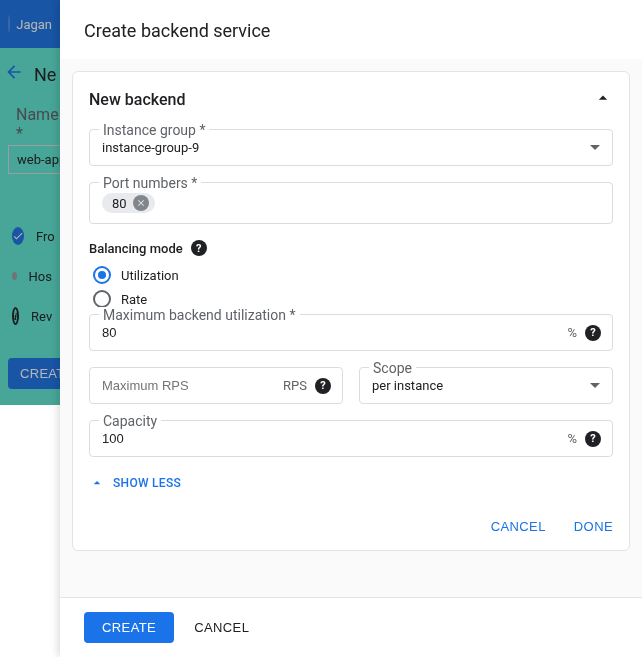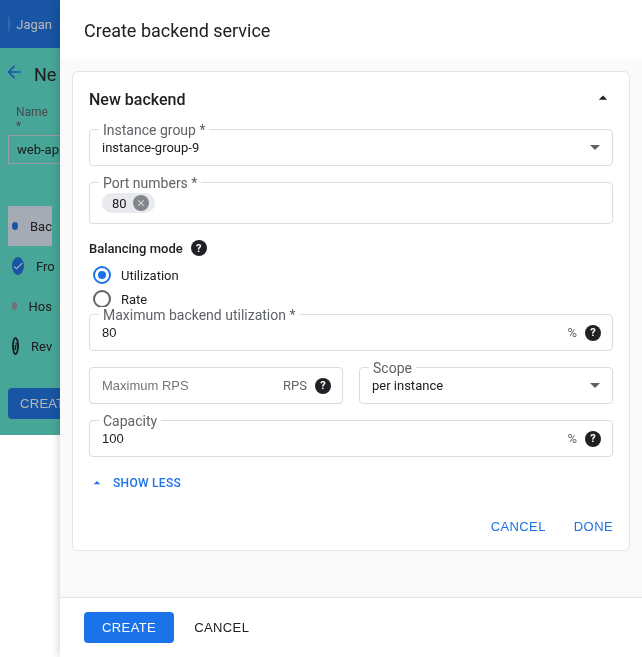--- a/index.html
+++ b/index.html
@@ -38,21 +38,21 @@
 }
 .bg-header .logo::before, .bg-header .logo::after {
   content:""; position:absolute; border-radius:50%; background:#fff6;
 }
 .bg-page {
   background: #5eead4;
   padding: 16px 8px;
 }
 .bg-new { font-size: 18px; font-weight: 400; margin-left: 26px; margin-bottom: 20px;}
 .bg-back { position:absolute; left:4px; top:62px; color:#1a73e8; font-size:20px;}
-.bg-label-name { font-size: 12px; color:#5f6368; margin: 4px 0 2px 8px;}
+.bg-label-name { font-size: 16px; color:#5f6368; margin: 4px 0 2px 8px;}
 .bg-input { border:1px solid #dadce0; border-top:1px solid #dadce0; padding:6px 8px; font-size:13px; color:#202124; width:170px;}
 .bg-steps { margin-top: 42px; }
 .bg-step { display:flex; align-items:center; height:40px; padding-left:4px; gap:12px; font-size:13px;}
 .bg-step.active { background:#e8f0fe; }
 .bg-dot { width:8px; height:8px; border-radius:50%; background:#9aa0a6;}
 .bg-step.active .bg-dot { background:#1a73e8; width:8px; height:8px;}
 .bg-check { width:18px; height:18px; border-radius:50%; background:#1a73e8; display:flex; align-items:center; justify-content:center;}
 .bg-check svg { width:12px; height:12px; fill:#fff;}
 .bg-info { width:18px; height:18px; border:2px solid #202124; border-radius:50%; display:flex; align-items:center; justify-content:center; font-family:Georgia,serif; font-style:italic; font-weight:bold; font-size:11px;}
 .bg-create-btn { margin-top:22px; background:#1a73e8; color:#fff; border:none; border-radius:4px; padding:8px 12px; text-transform:uppercase; font-size:13px; letter-spacing:.3px; font-weight:500;}
@@ -167,24 +167,20 @@
   <div class="bg-page">
     <div class="bg-back">
       <svg width="20" height="20" viewBox="0 0 24 24">
           <path fill="#1a73e8" d="M20 11H7.8l5.6-5.6L12 4l-8 8 8 8 1.4-1.4L7.8 13H20z"></path>
         </svg>
     </div>
     <div class="bg-new">Ne</div>
     <div class="bg-label-name">Name  *</div>
     <div class="bg-input"><span>web-app-</span></div>
     <div class="bg-steps">
-      <div class="bg-step active">
-        <span class="bg-dot"></span>
-        <span>Bac</span>
-      </div>
       <div class="bg-step">
         <span class="bg-check">
             <svg viewBox="0 0 24 24">
               <path d="M9 16.2 4.8 12l-1.4 1.4L9 19 21 7l-1.4-1.4z"></path>
             </svg>
           </span>
         <span>Fro</span>
       </div>
       <div class="bg-step">
         <span class="bg-dot"></span>

